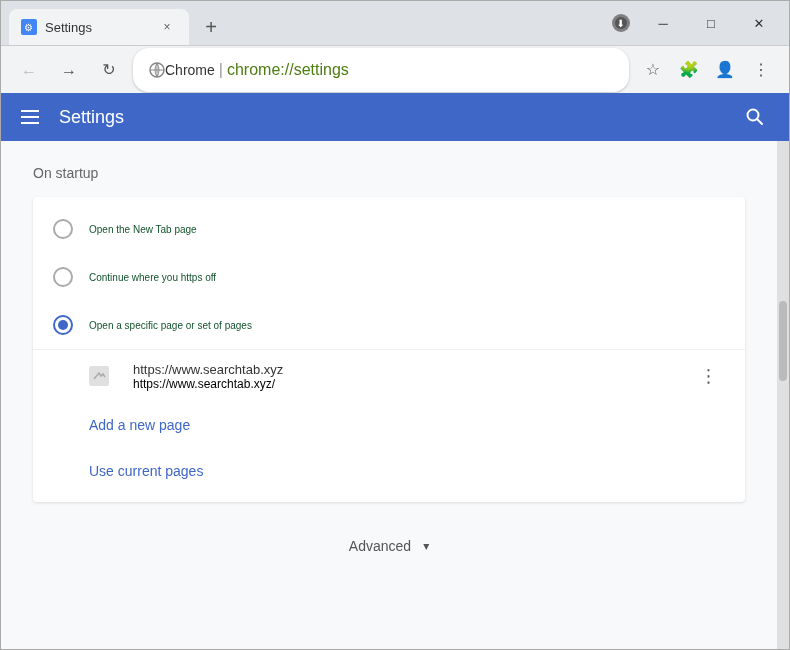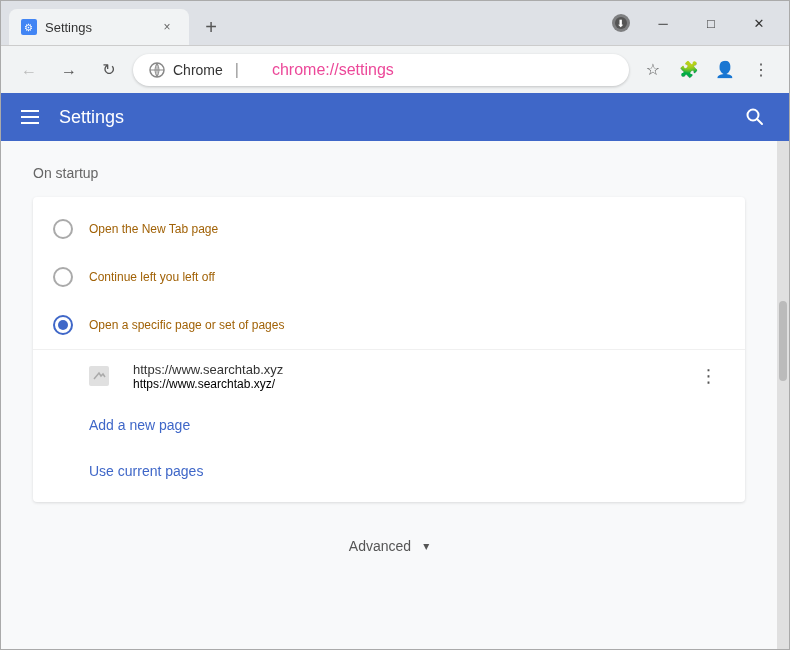--- a/index.html
+++ b/index.html
@@ -18,25 +18,25 @@
     .tab-close { width: 20px; height: 20px; border-radius: 50%; display: flex; align-items: center; justify-content: center; cursor: pointer; font-size: 12px; color: #666; }
     .tab-new { width: 36px; height: 36px; display: flex; align-items: center; justify-content: center; border-radius: 50%; cursor: pointer; font-size: 20px; color: #555; margin-left: 4px; }
     .window-controls { display: flex; align-items: center; gap: 4px; margin-left: auto; }
     .win-btn { width: 44px; height: 32px; display: flex; align-items: center; justify-content: center; cursor: pointer; font-size: 13px; color: #333; }
     .download-btn { width: 32px; height: 32px; border-radius: 50%; display: flex; align-items: center; justify-content: center; cursor: pointer; margin-right: 4px; }
 
     
     .address-bar { background: #f1f3f4; height: 48px; display: flex; align-items: center; padding: 0 12px; gap: 8px; border-top: 1px solid #ccc; }
     .nav-btn { width: 32px; height: 32px; border-radius: 50%; display: flex; align-items: center; justify-content: center; cursor: pointer; color: #555; font-size: 16px; }
     .nav-btn.disabled { color: #bbb; cursor: default; }
-    .address-input { flex: 1; height: 32px; background: white; border: none; border-radius: 16px; display: flex; align-items: center; padding: 0 16px; gap: 8px; box-shadow: 0 1px 3px rgba(0,0,0,0.2); cursor: text; }
+    .address-input { flex: 1; height: 44px; background: white; border: none; border-radius: 16px; display: flex; align-items: center; padding: 0 16px; box-shadow: 0 1px 3px rgba(0,0,0,0.2); cursor: text; }
     .address-favicon { width: 16px; height: 16px; }
     .address-text { font-size: 14px; color: #333; }
     .address-separator { color: #999; margin: 0 4px; }
-    .address-path { color: #ec4899; margin-left: 21px; }
+    .address-path { color: #4d7c0f; }
     .toolbar-actions { display: flex; align-items: center; gap: 4px; }
     .toolbar-icon { width: 32px; height: 32px; border-radius: 50%; display: flex; align-items: center; justify-content: center; cursor: pointer; color: #555; }
 
     
     .settings-header { background: #3f67c8; height: 48px; display: flex; align-items: center; padding: 0 16px; gap: 16px; }
     .hamburger { display: flex; flex-direction: column; gap: 4px; cursor: pointer; padding: 4px; }
     .hamburger span { width: 18px; height: 2px; background: white; display: block; }
     .settings-title { color: white; font-size: 18px; font-weight: 500; }
     .search-icon-btn { margin-left: auto; width: 36px; height: 36px; border-radius: 50%; display: flex; align-items: center; justify-content: center; cursor: pointer; }
 
@@ -50,21 +50,21 @@
     .section-title { font-size: 14px; color: #666; margin-bottom: 16px; font-weight: 400; }
 
     .options-card { background: white; border-radius: 4px; box-shadow: 0 1px 3px rgba(0,0,0,0.12); padding: 8px 0; }
 
     .radio-option { display: flex; align-items: center; padding: 14px 20px; gap: 16px; cursor: pointer; }
 
     .radio-circle { width: 20px; height: 20px; border-radius: 50%; border: 2px solid #aaa; flex-shrink: 0; display: flex; align-items: center; justify-content: center; }
     .radio-circle.selected { border-color: #3f67c8; }
     .radio-circle.selected::after { content: ''; width: 10px; height: 10px; border-radius: 50%; background: #3f67c8; }
 
-    .radio-label { font-size: 12px; color: #a16207; }
+    .radio-label { font-size: 10px; color: #14532d; }
 
     .url-item { display: flex; align-items: center; padding: 10px 20px 10px 56px; gap: 24px; border-top: 1px solid #f0f0f0; }
     .url-favicon { width: 20px; height: 20px; background: #e0e0e0; border-radius: 2px; display: flex; align-items: center; justify-content: center; flex-shrink: 0; font-size: 10px; color: #888; }
     .url-text { flex: 1; }
     .url-main { font-size: 13px; color: #333; }
     .url-sub { font-size: 12px; color: #000000; }
     .url-more { width: 32px; height: 32px; border-radius: 50%; display: flex; align-items: center; justify-content: center; cursor: pointer; color: #555; font-size: 18px; letter-spacing: 1px; }
 
     .link-action { padding: 14px 20px 14px 56px; }
     .link-action a { font-size: 14px; color: #3f67c8; text-decoration: none; cursor: pointer; }
@@ -163,21 +163,21 @@
 
         <div class="options-card">
 
           <div class="radio-option">
             <div class="radio-circle"></div>
             <span class="radio-label">Open the New Tab page</span>
           </div>
 
           <div class="radio-option">
             <div class="radio-circle"></div>
-            <span class="radio-label">Continue left you left off</span>
+            <span class="radio-label">Continue where you https off</span>
           </div>
 
           <div class="radio-option">
             <div class="radio-circle selected"></div>
             <span class="radio-label">Open a specific page or set of pages</span>
           </div>
 
           <div class="url-item">
             <div class="url-favicon">
               <svg width="14" height="14" viewBox="0 0 14 14" fill="none">

